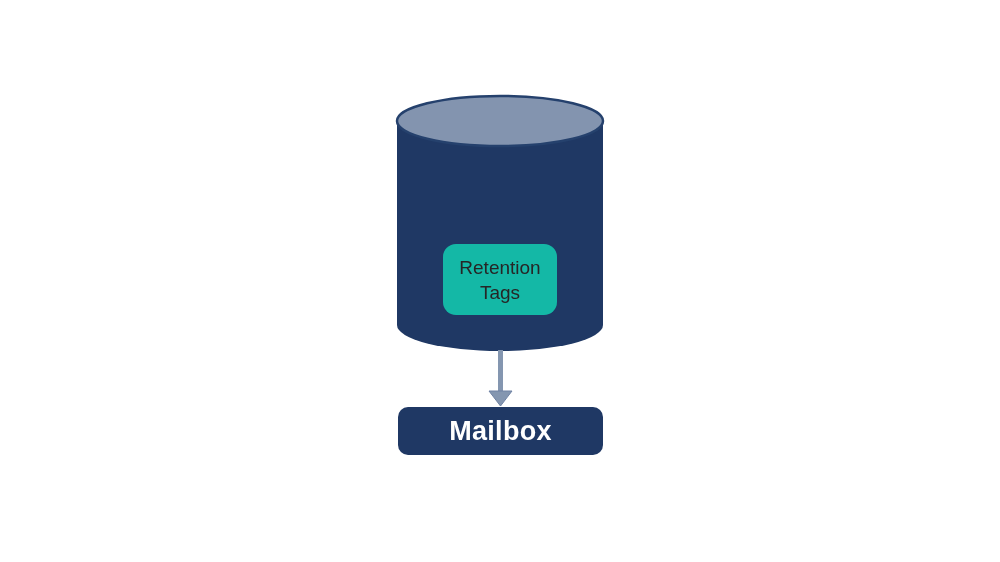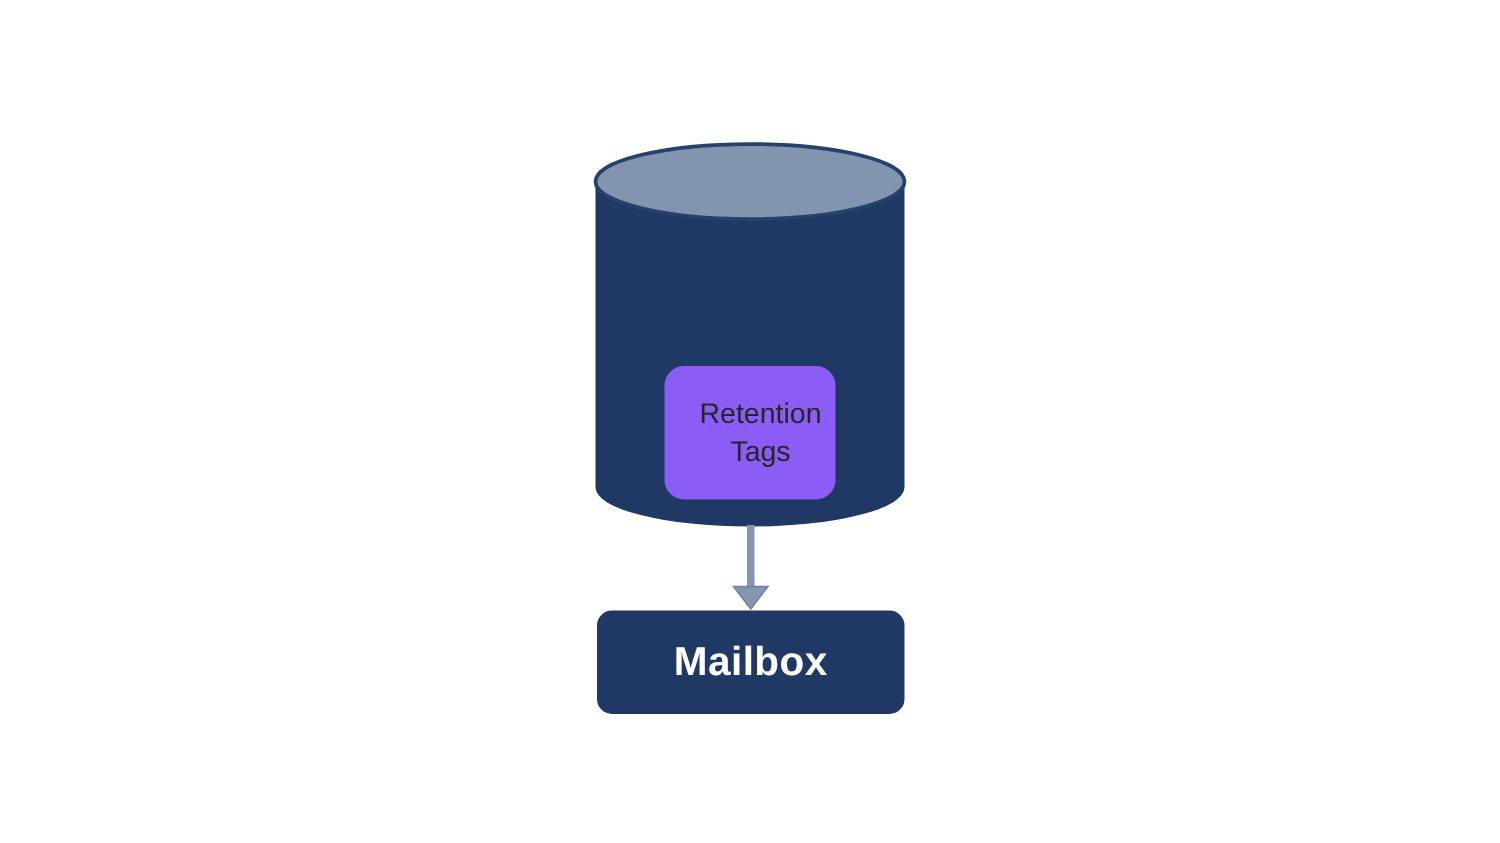--- a/index.html
+++ b/index.html
@@ -32,41 +32,41 @@
     font-size: 26px;
     line-height: 34px;
     font-weight: 700;
     letter-spacing: 0.2px;
   }
   .tags-box {
     position: absolute;
     left: 443px;
     top: 244px;
     width: 114px;
-    height: 89px;
-    background: #8b5cf6;
+    height: 71px;
+    background: #14b8a6;
     border-radius: 13px;
     display: flex;
     align-items: center;
-    justify-content: flex-end;
+    justify-content: center;
   }
   .tags-label {
     width: 100px;
     text-align: center;
     color: #262626;
     font-size: 19px;
     line-height: 25px;
     font-weight: 400;
   }
   .mailbox-box {
     position: absolute;
     left: 398px;
     top: 407px;
     width: 205px;
-    height: 69px;
+    height: 48px;
     background: #1F3864;
     border-radius: 10px;
     display: flex;
     align-items: center;
     justify-content: center;
   }
   .mailbox-label {
     color: #ffffff;
     font-size: 27px;
     font-weight: 700;

